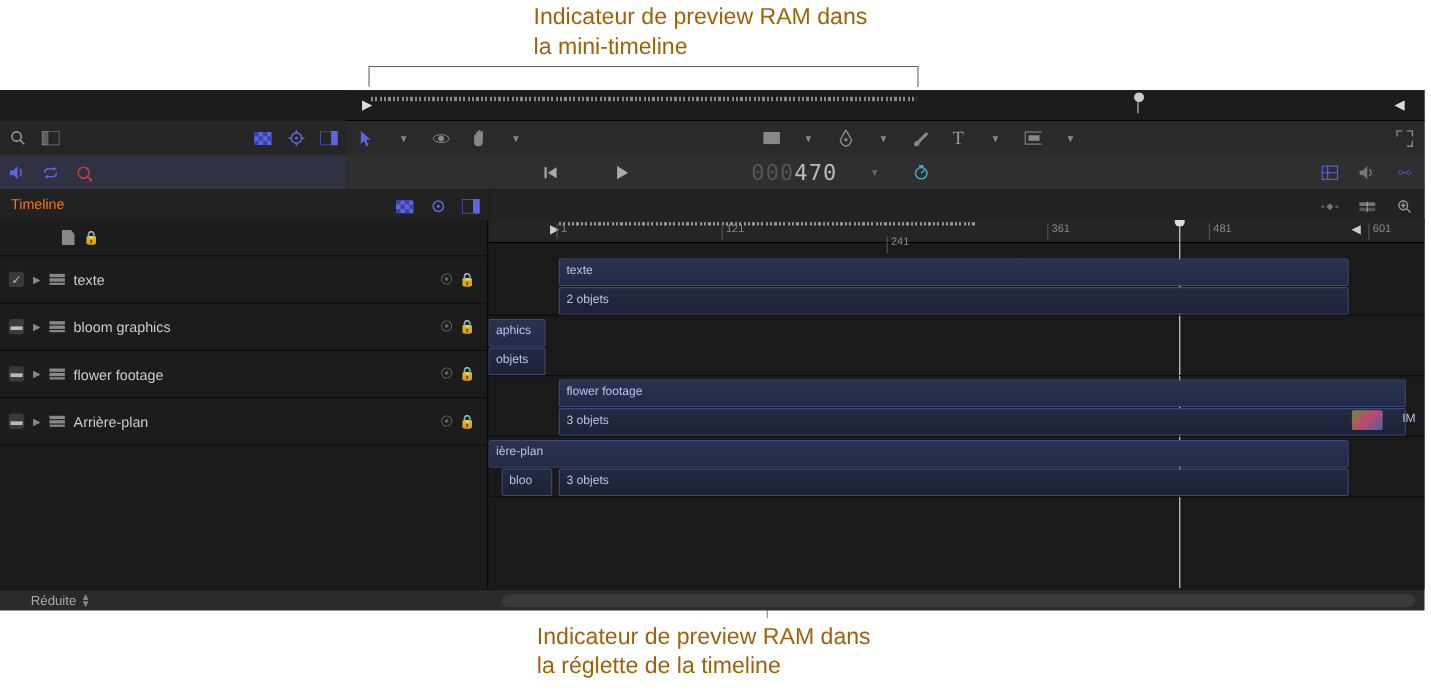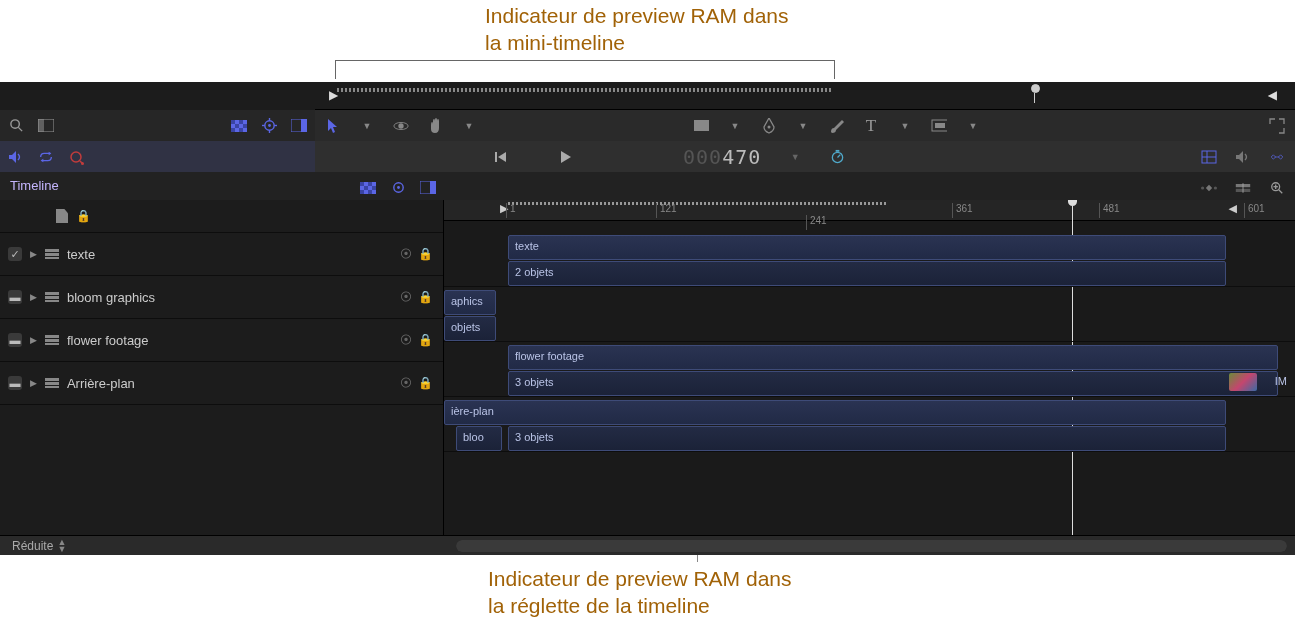--- a/index.html
+++ b/index.html
@@ -36,21 +36,21 @@
   .icon { width:16px; height:16px; display:inline-flex; align-items:center; justify-content:center; color:#999; }
   .icon.active { color:#5b66e5; }
   .icon.redrec { color:#c13c3c; }
   .spacer { flex:1; }
   .timecode { font-family:ui-monospace,Menlo,monospace; font-size:20px; letter-spacing:1px;margin-left:24px; }
   .timecode .dim { color:#555; }
   .timecode .lit { color:#bbb; }
 
   
   .tlheader { position:relative; height:28px; border-bottom:1px solid #000; }
-  .tlheader .lbl { position:absolute; left:10px; top:6px; color:#c4b5fd; font-size:13px; }
+  .tlheader .lbl { position:absolute; left:10px; top:6px; color:#f97316; font-size:13px; }
   .tlheader .left-pane { width:444px; justify-content:flex-end; background:#222; }
   .tlheader .right-pane { left:444px; background:#222; justify-content:flex-end; }
 
   
   .split { position:relative; height:335px; }
   .layers { position:absolute; left:0; top:0; width:444px; background:#1c1c1c; height:100%; border-right:1px solid #000; }
   .tracks { position:absolute; left:444px; right:0; top:0; height:100%; background:#1a1a1a; overflow:hidden; }
 
   .ruler { position:relative; height:21px; background:#252525; border-bottom:1px solid #000; color:#888; font-size:10px; }
   .tick { position:absolute; top:3px; height:15px; border-left:1px solid #555; padding-left:3px; }
@@ -68,21 +68,21 @@
   .layer-row .locks span { font-size:12px; }
   .proj-icon { width:12px; height:14px; background:#888; clip-path:polygon(0 0,70% 0,100% 30%,100% 100%,0 100%); }
 
   .clip { position:absolute; height:25px; background:linear-gradient(180deg,#2a3352,#212a46); border:1px solid #3e4b78; border-radius:2px; color:#b9c3e6; font-size:11px; padding:4px 6px; overflow:hidden; white-space:nowrap; }
   .clip.sub { background:linear-gradient(180deg,#232b44,#1b2238); }
   .thumb { position:absolute; width:28px; height:18px; background:linear-gradient(135deg,#6a8c3a,#c4466e,#3a6aa5); border-radius:2px; }
 
   
   .footer { position:relative; height:20px; background:#2a2a2a; border-top:1px solid #000; display:flex; align-items:center; }
   .footer .zoom { display:flex; align-items:center; gap:8px; color:#888; font-size:12px; }
-  .footer .ftxt { padding-left:12px; color:#aaa; font-size:12px; }
+  .footer .ftxt { padding-left:28px; color:#aaa; font-size:12px; }
   .footer .updn { font-size:9px; color:#888; margin-left:4px; line-height:7px; }
   .hscroll { position:absolute; left:456px; right:8px; top:4px; height:12px; background:#1c1c1c; border-radius:6px; }
   .hscroll .thumb-bar { position:absolute; left:0; right:0; top:0; height:12px; background:#3a3a3a; border-radius:6px; }
   .slider-track { width:110px; height:4px; background:#1b1b1b; border-radius:2px; position:relative; }
   .slider-thumb { position:absolute; top:-4px; width:12px; height:12px; background:#555; border-radius:50%; }
 
   svg { display:block; }
 </style>
 </head>
 <body>

